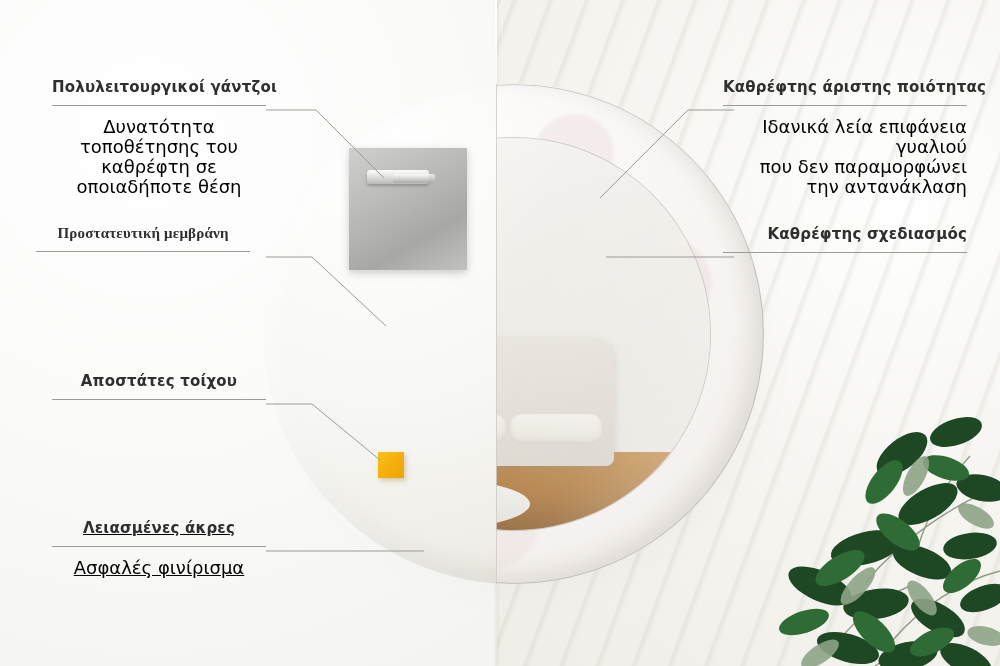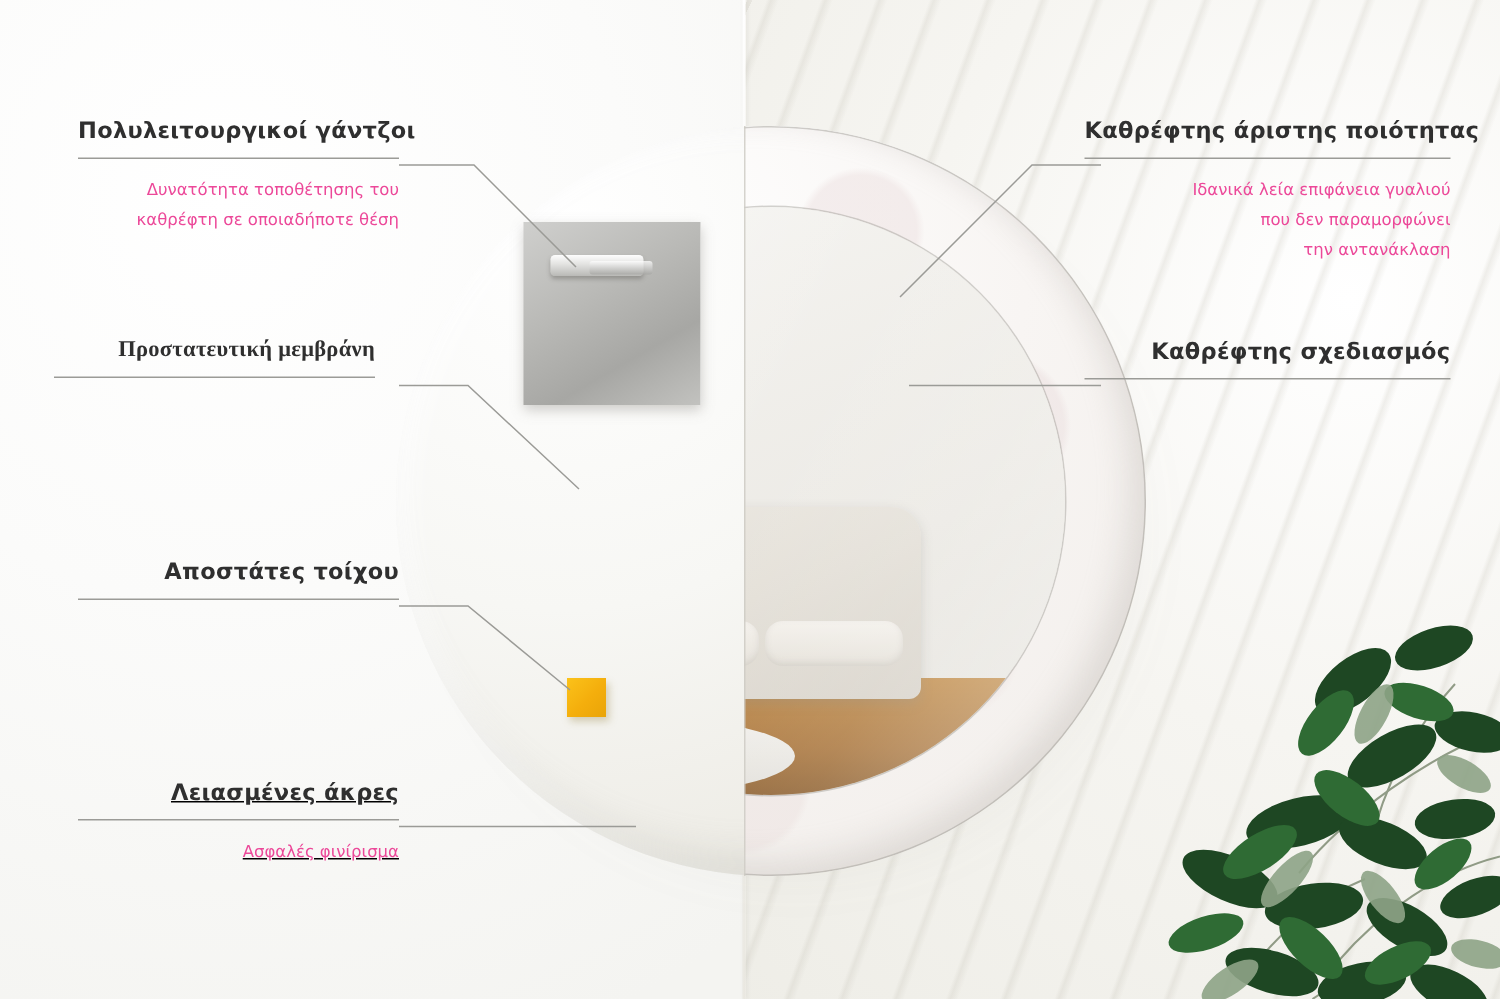--- a/index.html
+++ b/index.html
@@ -179,23 +179,23 @@
   
   .callout{position:absolute;}
   .callout .title{
     font-weight:bold;font-size:15px;color:#2f2f2f;letter-spacing:.2px;
     white-space:nowrap;
   }
   .callout .rule{
     height:1px;background:#9b9b97;margin-top:9px;
   }
   .callout .desc{
-    margin-top:11px;font-size:11px;line-height:20px;color:#ec4899;
-  }
-  .c-left{text-align:right;}
+    margin-top:11px;font-size:18px;line-height:20px;color:#000000;
+  }
+  .c-left{text-align:center;}
   .c-right{text-align:right;margin-left:17px;}
 
   
   #leaders{position:absolute;left:0;top:0;width:1000px;height:666px;pointer-events:none;}
 
   
   #plant{position:absolute;right:0;bottom:0;width:330px;height:330px;}
 </style>
 </head>
 <body>

